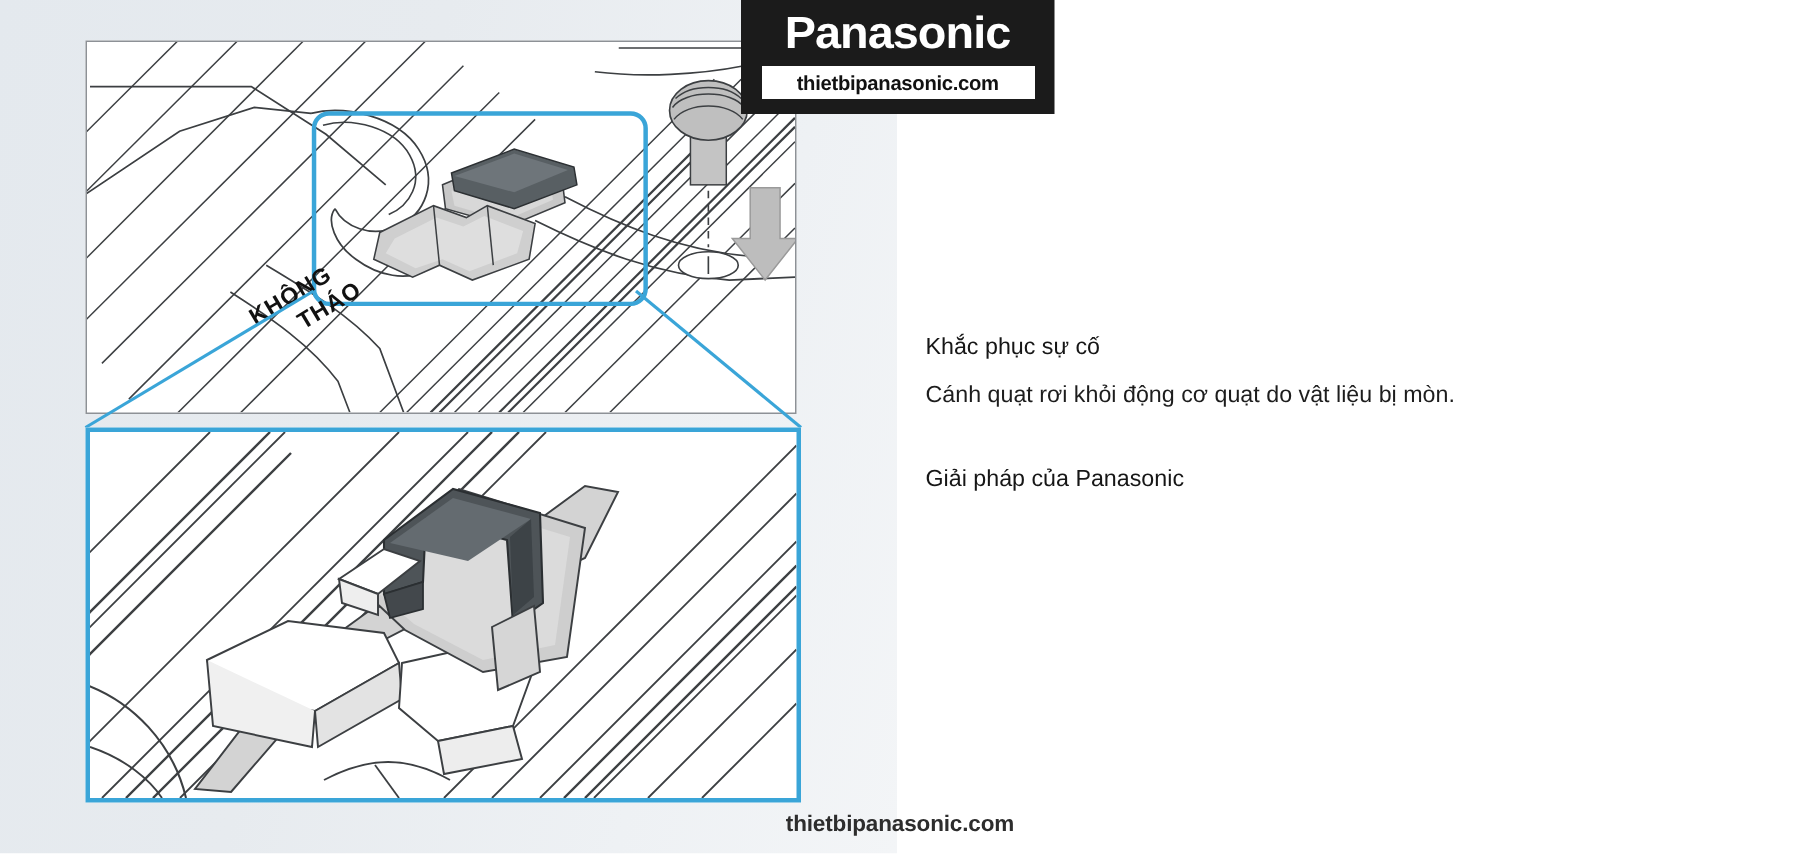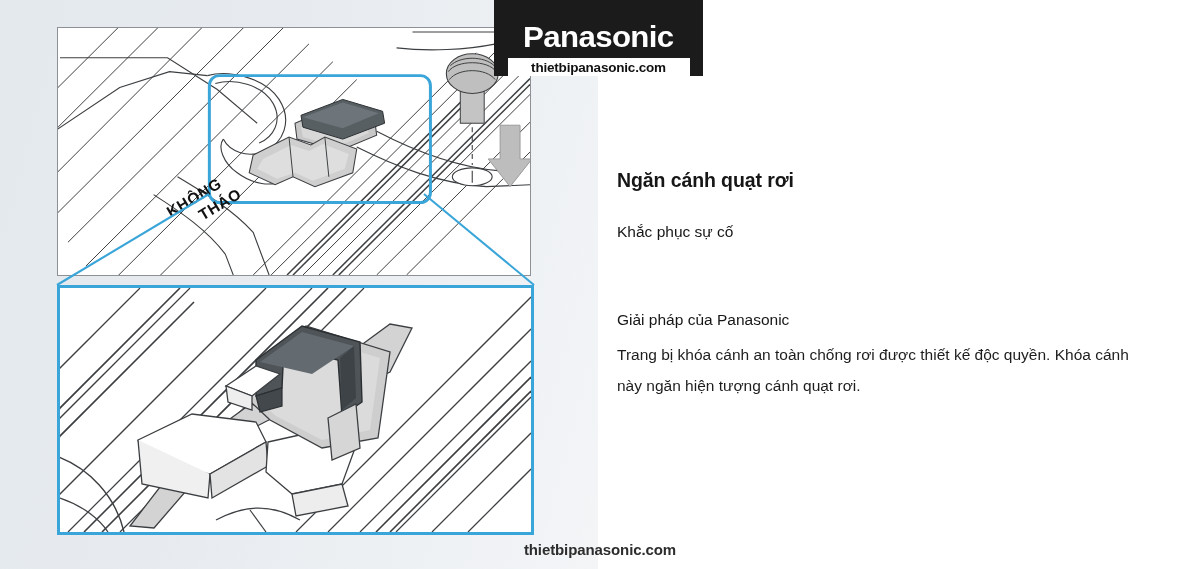--- a/index.html
+++ b/index.html
@@ -31,21 +31,21 @@
   .logo-block {
     position: absolute;
     left: 494px; top: 0;
     width: 209px; height: 76px;
     background: #1b1b1b;
     z-index: 40;
     display: flex;
     flex-direction: column;
     align-items: center;
     justify-content: flex-start;
-    padding-top: 20px;
+    padding-top: 6px;
   }
   .logo-word {
     color: #ffffff;
     font-family: "Liberation Sans", sans-serif;
     font-weight: bold;
     font-size: 30px;
     letter-spacing: -0.6px;
     line-height: 33px;
     transform: scaleX(1.04);
   }
@@ -361,23 +361,22 @@
   </div>
 
   <div class="logo-block">
     <div class="logo-word">Panasonic</div>
     <div class="logo-url-wrap">
       <span class="logo-url">thietbipanasonic.com</span>
     </div>
   </div>
 
   <div class="text-col">
-    <div class="heading-main">Ngăn cánh quạt rơi</div>
 
     <div class="sec1-title">Khắc phục sự cố</div>
+    <div class="sec1-body">Cánh quạt rơi khỏi động cơ quạt do vật liệu bị mòn.</div>
 
     <div class="sec2-title">Giải pháp của Panasonic</div>
-    <div class="sec2-body">Trang bị khóa cánh an toàn chống rơi được thiết kế độc quyền. Khóa cánh này ngăn hiện tượng cánh quạt rơi.</div>
   </div>
 
   <div class="watermark">thietbipanasonic.com</div>
 
 </div>
 
 </body></html>

